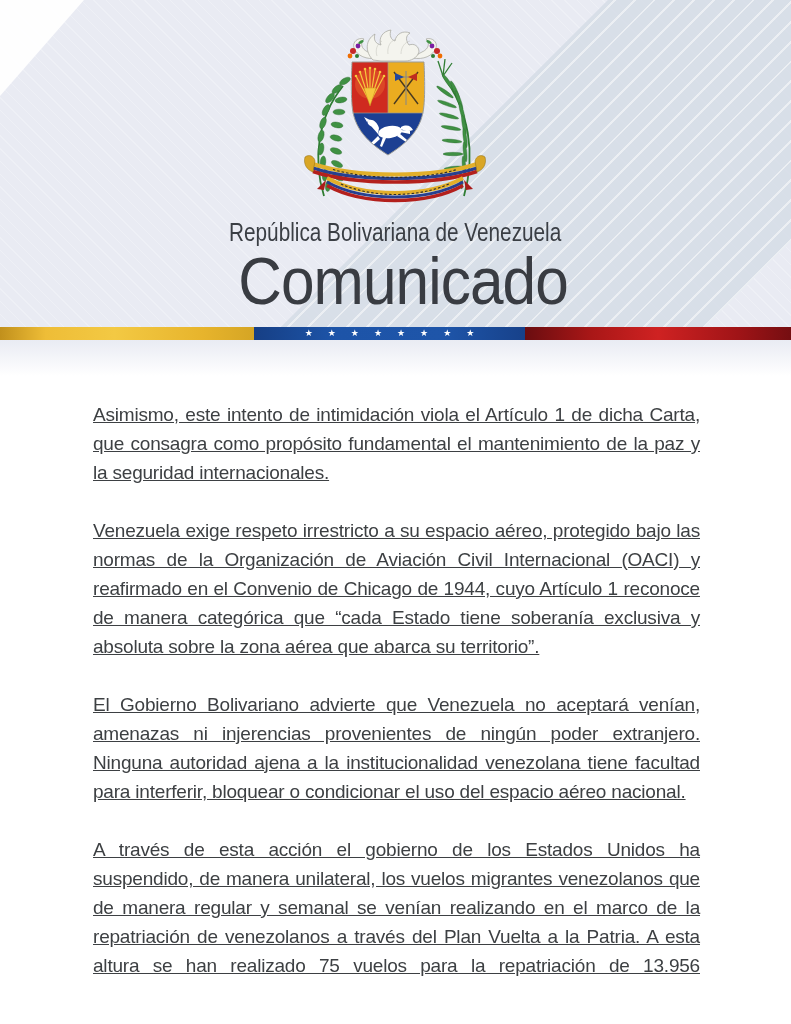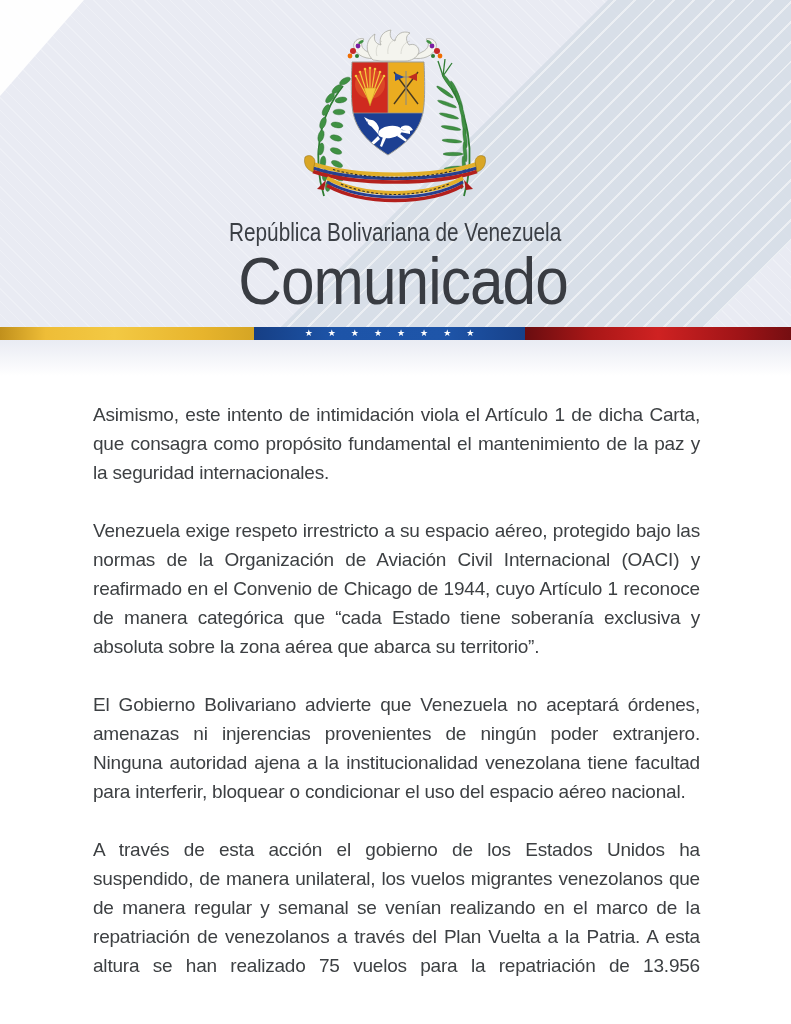--- a/index.html
+++ b/index.html
@@ -94,20 +94,21 @@
     flex: 1; height: 13px;
     background: linear-gradient(90deg,#6a0d10 0%,#a91717 25%,#cf2222 50%,#a01417 80%,#750e11 100%);
   }
 
   
   .body-text {
     position: absolute; top: 400px; left: 93px; width: 607px;
     font-size: 19px; line-height: 29px; letter-spacing: -0.2px;
     color: #3d4043;
     text-align: justify;
+    text-decoration: underline;
   }
   .body-text p { margin: 0 0 29px 0; }
   .body-text p.continued { text-align-last: justify; }
 </style>
 </head>
 <body>
 
 <div class="page">
 
   <div class="header-bg">
@@ -291,17 +292,17 @@
           <span class="star">★</span>
           <span class="star">★</span>
         </span>
     </div>
     <div class="flag-red"></div>
   </div>
 
   <div class="body-text">
       <p>Asimismo, este intento de intimidación viola el Artículo 1 de dicha Carta, que consagra como propósito fundamental el mantenimiento de la paz y la seguridad internacionales.</p>
       <p>Venezuela exige respeto irrestricto a su espacio aéreo, protegido bajo las normas de la Organización de Aviación Civil Internacional (OACI) y reafirmado en el Convenio de Chicago de 1944, cuyo Artículo 1 reconoce de manera categórica que “cada Estado tiene soberanía exclusiva y absoluta sobre la zona aérea que abarca su territorio”.</p>
-      <p>El Gobierno Bolivariano advierte que Venezuela no aceptará órdenes, amenazas ni injerencias provenientes de ningún poder extranjero. Ninguna autoridad ajena a la institucionalidad venezolana tiene facultad para interferir, bloquear o condicionar el uso del espacio aéreo nacional.</p>
+      <p>El Gobierno Bolivariano advierte que Venezuela no aceptará venían, amenazas ni injerencias provenientes de ningún poder extranjero. Ninguna autoridad ajena a la institucionalidad venezolana tiene facultad para interferir, bloquear o condicionar el uso del espacio aéreo nacional.</p>
       <p class="continued">A través de esta acción el gobierno de los Estados Unidos ha suspendido, de manera unilateral, los vuelos migrantes venezolanos que de manera regular y semanal se venían realizando en el marco de la repatriación de venezolanos a través del Plan Vuelta a la Patria. A esta altura se han realizado 75 vuelos para la repatriación de 13.956</p>
     </div>
 
 </div>
 
 </body></html>

